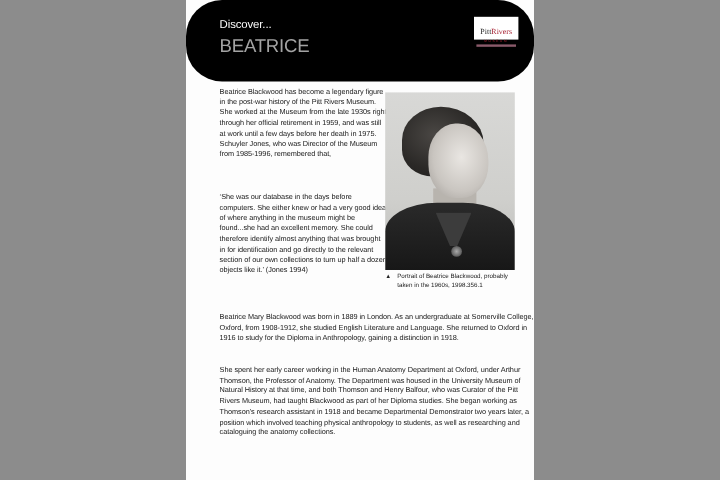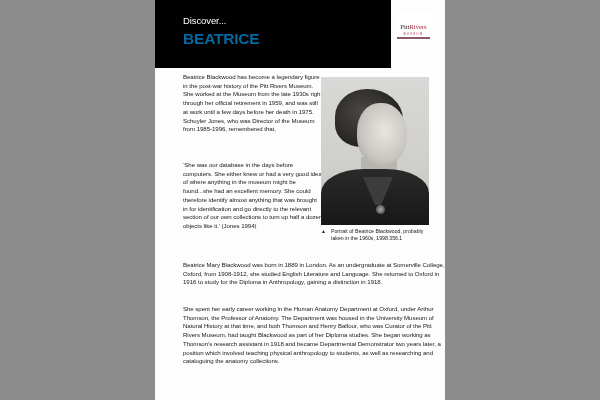--- a/index.html
+++ b/index.html
@@ -7,32 +7,33 @@
       width: 600px; height: 400px; overflow: hidden;
       background: #8c8c8c;
       font-family: "Liberation Sans", sans-serif;
       position: relative;
     }
     .page {
       position: absolute; left: 155px; top: 0; width: 290px; height: 400px;
       background: #fdfdfd;
     }
     .header {
-      position: absolute; left: 0; top: 0; width: 236px; height: 68px;
+      position: absolute; left: 0; top: 0; width: 290px; height: 68px;
       background: #000;
       color: #fff;
+      border-radius: 30px;
     }
     .kicker {
       position: absolute; left: 28px; top: 15px;
       font-size: 9.5px; color: #fff; letter-spacing: -0.1px;
     }
     .title {
       position: absolute; left: 28px; top: 31px;
-      font-size: 15.5px; font-weight: bold; line-height: 16.5px;
-      letter-spacing: -0.2px; color: #0369a1;
+      font-size: 15.5px; font-weight: normal; line-height: 16.5px;
+      letter-spacing: -0.2px; color: #a3a3a3;
     }
     .title div { white-space: nowrap; }
     .logo {
       position: absolute; left: 240px; top: 14px; width: 37px; height: 19px;
       background: #fff;
       box-sizing: border-box; padding-top: 1px;
       text-align: center;
     }
     .logo .pitt { font-family: "Liberation Serif", serif; font-size: 6.6px; color: #222; }
     .logo .rivers { font-family: "Liberation Serif", serif; font-size: 6.6px; color: #a51d2e; }

